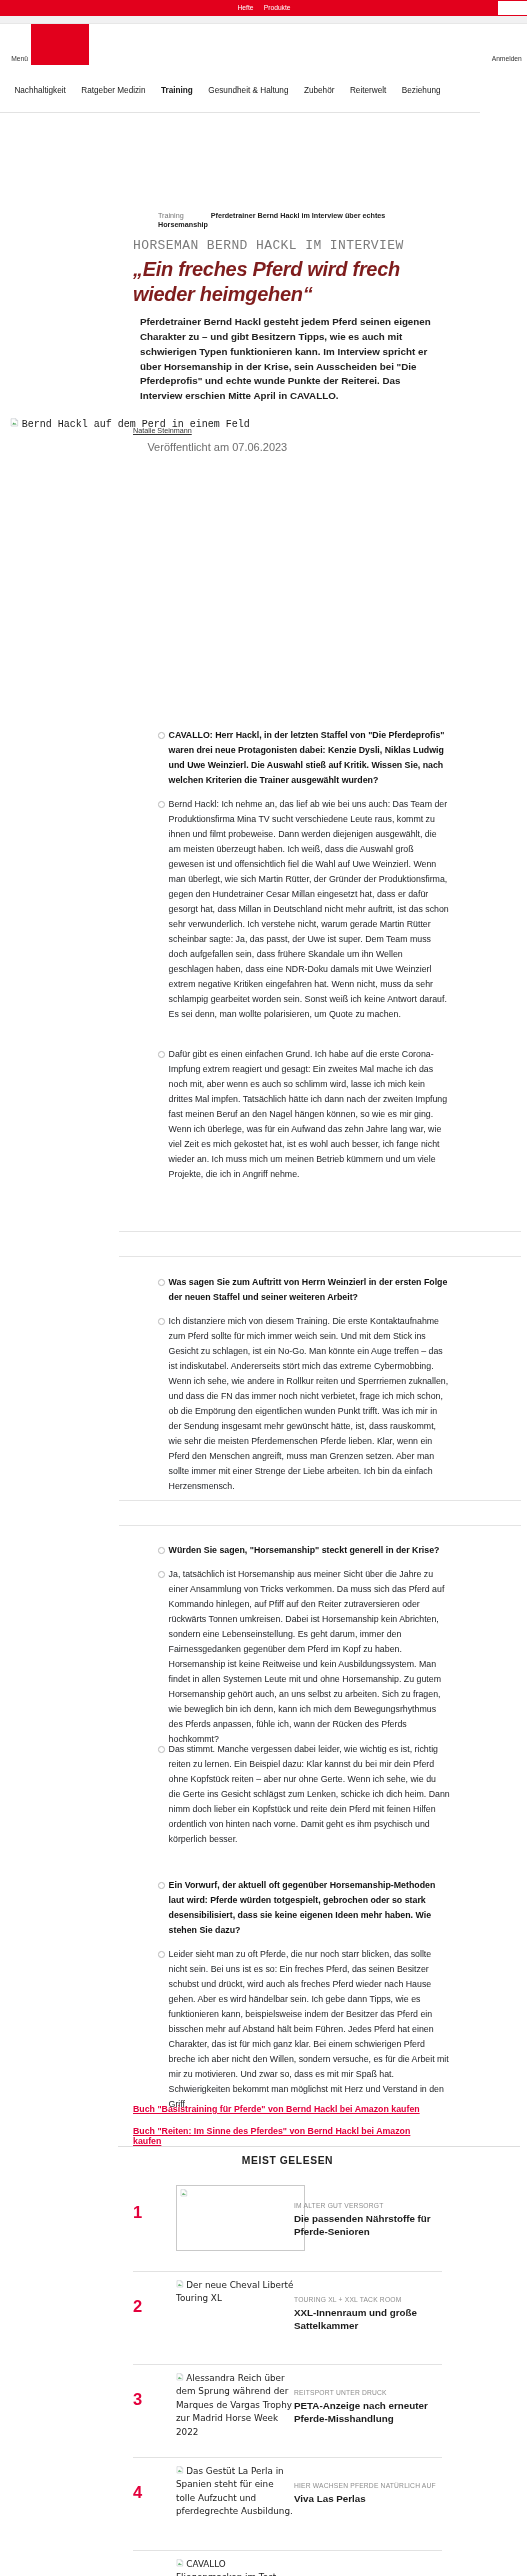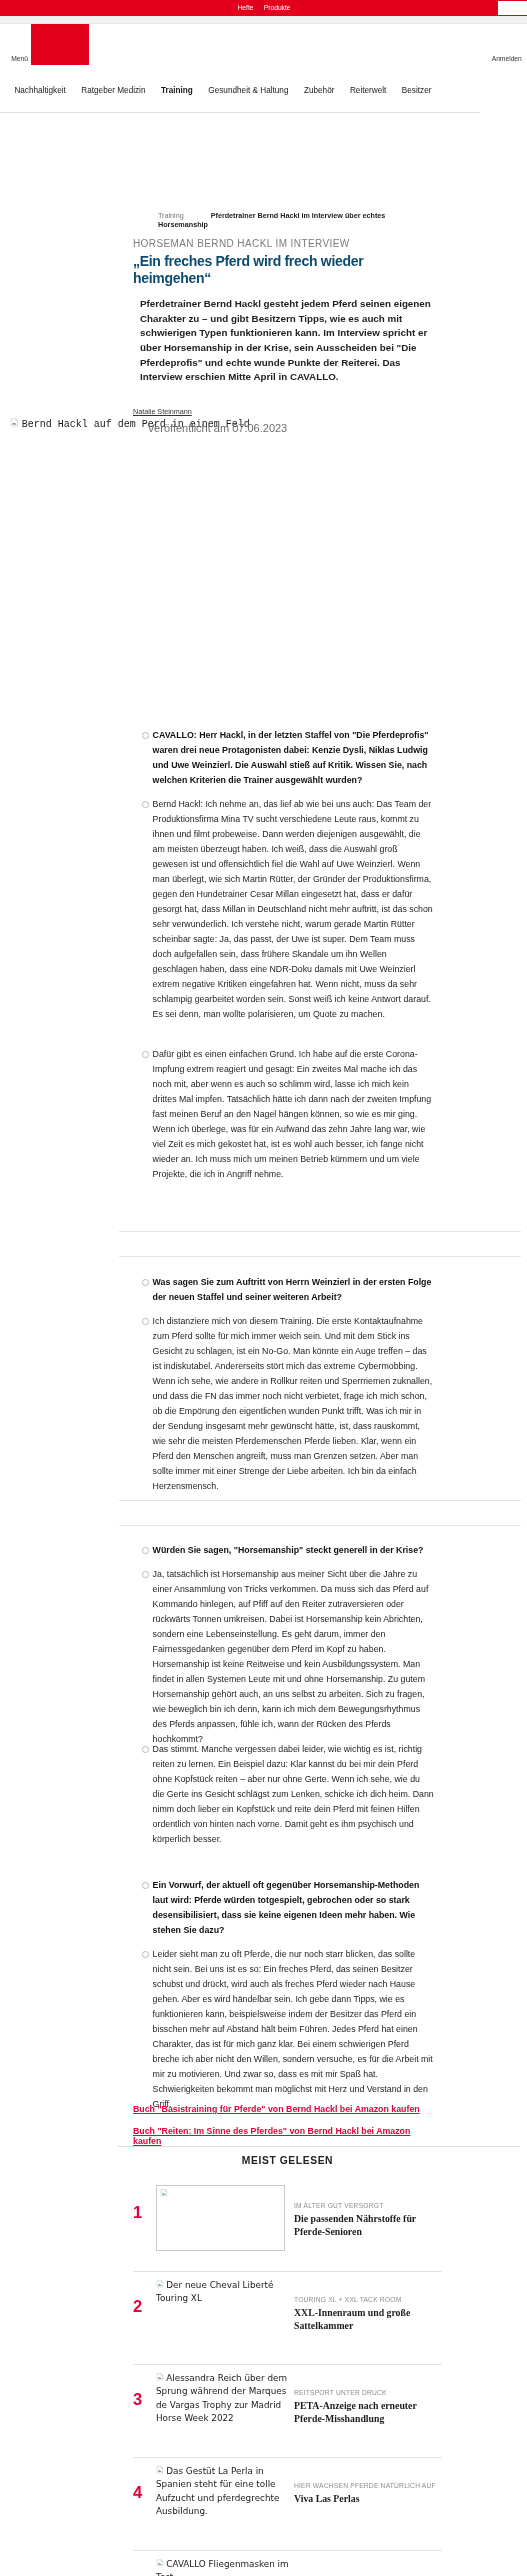--- a/index.html
+++ b/index.html
@@ -20,34 +20,34 @@
 
   
   .nav{position:absolute;top:77px;left:0;width:480px;height:36px;box-sizing:border-box;border-bottom:0.5px solid #e2e2e2;padding:9.3px 0 0 14.4px;display:flex;gap:15.5px;white-space:nowrap;}
   .nav a{font-size:8.2px;color:#1a1a1a;}
   .nav a:nth-of-type(3){font-weight:700;}
 
   
   .article{position:absolute;top:211px;left:133px;width:301px;}
   .breadcrumb{padding-left:25px;font-size:7.2px;color:#777;}
   .breadcrumb .bc-current{color:#222;font-weight:600;margin-left:27px;}
-  .kicker{margin-top:9.3px;font-size:10px;color:#7b7b7b;letter-spacing:0.4px;}
-  h1.title{margin:4.1px 0 0 0;font-size:14px;line-height:1.22;font-weight:700;color:#0c4a6e;letter-spacing:-0.3px;}
+  .kicker{margin-top:9.3px;font-size:13px;color:#7b7b7b;letter-spacing:0.4px;font-family:Liberation Mono, monospace;}
+  h1.title{margin:4.1px 0 0 0;font-size:20px;line-height:1.22;font-weight:700;color:#7f1d1d;letter-spacing:-0.3px;font-style:italic;}
   .lead{margin-top:9.3px;font-size:9.8px;line-height:1.5;font-weight:700;color:#222;margin-left:7px;}
   .author{display:inline-block;margin-top:12.4px;font-size:7.2px;color:#333;text-decoration:underline;}
   .pubdate{margin-top:6.2px;padding-left:14.4px;font-size:11px;color:#6e6e6e;}
 
   
   .bimg{display:inline-block;vertical-align:baseline;margin-right:2.6px;}
 
   
   .hero-fig{position:absolute;top:418px;left:10.3px;font-family:Liberation Mono, monospace;font-size:10px;color:#1a1a1a;}
 
   
-  .qa-pair{position:absolute;left:0;width:100%;box-sizing:border-box;padding-left:19.6px;}
+  .qa-pair{position:absolute;left:16px;width:100%;box-sizing:border-box;padding-left:19.6px;}
   .qa-pair:nth-of-type(1){top:517px}
   .qa-pair:nth-of-type(2){top:827px}
   .qa-pair:nth-of-type(3){top:1064px}
   .qa-pair:nth-of-type(4){top:1332px}
   .qa-pair:nth-of-type(5){top:1522px}
   .qa-pair:nth-of-type(6){top:1667px}
   .qa-pair p{position:relative;margin:0;font-size:8.8px;line-height:15px;color:#1c1e22;}
   .qa-pair p.q{font-weight:700;color:#121212;}
   .qa-pair p.a{margin-top:9.3px;}
   .qa-pair p::before{content:"";position:absolute;left:-10.3px;top:4.1px;width:4.6px;height:4.6px;border:0.8px solid #b9b9b9;border-radius:50%;}
@@ -57,46 +57,46 @@
   .buy-links{position:absolute;top:1893px;left:0;width:100%;}
   .buy-links a{display:block;margin-bottom:12.4px;color:#e3003c;font-size:8.8px;font-weight:600;text-decoration:underline;}
 
   
   .mr-divider{position:absolute;top:2146px;left:118px;width:402px;border-top:0.5px solid #ddd;}
   .mostread{position:absolute;top:2155px;left:133px;width:309px;}
   .mostread h2{margin:0 0 12.4px 0;text-align:center;font-size:10.3px;letter-spacing:0.6px;color:#222;font-weight:700;}
   .mr-row{display:grid;grid-template-columns:23px 138px 1fr;height:93px;overflow:hidden;box-sizing:border-box;}
   .mr-row + .mr-row{border-top:0.5px solid #e2e2e2;}
   .mr-rank{font-size:16.5px;font-weight:700;color:#e3003c;padding-top:25px;}
-  .mr-thumb{padding-top:6.2px;font-family:"DejaVu Sans",sans-serif;font-size:8.8px;line-height:1.55;color:#1b1b1b;box-sizing:border-box;}
+  .mr-thumb{padding-top:6.2px;font-family:"DejaVu Sans",sans-serif;font-size:8.8px;line-height:1.55;color:#1b1b1b;box-sizing:border-box;margin-left:20px;}
   .mr-row:nth-of-type(1) .mr-thumb{border:0.5px solid #c9c9c9;width:129px;height:66px;margin-top:6.2px;padding:2.1px 3.1px 0 3.1px;}
   .mr-text{padding-top:24px;}
   .mr-kicker{font-size:6.7px;color:#8d8d8d;letter-spacing:0.2px;}
-  .mr-title{margin-top:3.6px;font-size:9.8px;line-height:1.32;font-weight:700;color:#1d1d1d;font-family:Liberation Serif, serif;}
+  .mr-title{margin-top:3.6px;font-size:9.8px;line-height:1.32;font-weight:700;color:#1d1d1d;}
 </style>
 </head>
 <body>
 
 <div class="page">
 
   <div class="topbar">
     <a>Hefte</a>
     <a>Produkte</a>
     <div class="topbar-whitebox"></div>
   </div>
   <div class="graystrip"></div>
 
   <a class="menu-label">Menü</a>
   <a class="logo"></a>
   <a class="login-label">Anmelden</a>
 
   <nav class="nav">
     <div style="display:contents">
       
-    <a class="nav-item">Nachhaltigkeit</a><a class="nav-item">Ratgeber Medizin</a><a class="nav-item">Training</a><a class="nav-item">Gesundheit &amp; Haltung</a><a class="nav-item">Zubehör</a><a class="nav-item">Reiterwelt</a><a class="nav-item">Besitzer</a></div>
+    <a class="nav-item">Nachhaltigkeit</a><a class="nav-item">Ratgeber Medizin</a><a class="nav-item">Training</a><a class="nav-item">Gesundheit &amp; Haltung</a><a class="nav-item">Zubehör</a><a class="nav-item">Reiterwelt</a><a class="nav-item">Beziehung</a></div>
   </nav>
 
   <div class="hero-fig">
     <span class="bimg"><svg width="8.8" height="8.8" viewBox="0 0 24 24">
           <path d="M3 2h13l5 5v15H3z" fill="#fdfdfd" stroke="#98a0a8"></path>
           <path d="M16 2v5h5" fill="#e8eaed" stroke="#98a0a8"></path>
           <path d="M6 18l4-6 3 4 2-2 3 4H6z" fill="#3e9e4f"></path>
         </svg></span><span>Bernd Hackl auf dem Perd in einem Feld</span>
   </div>
 

